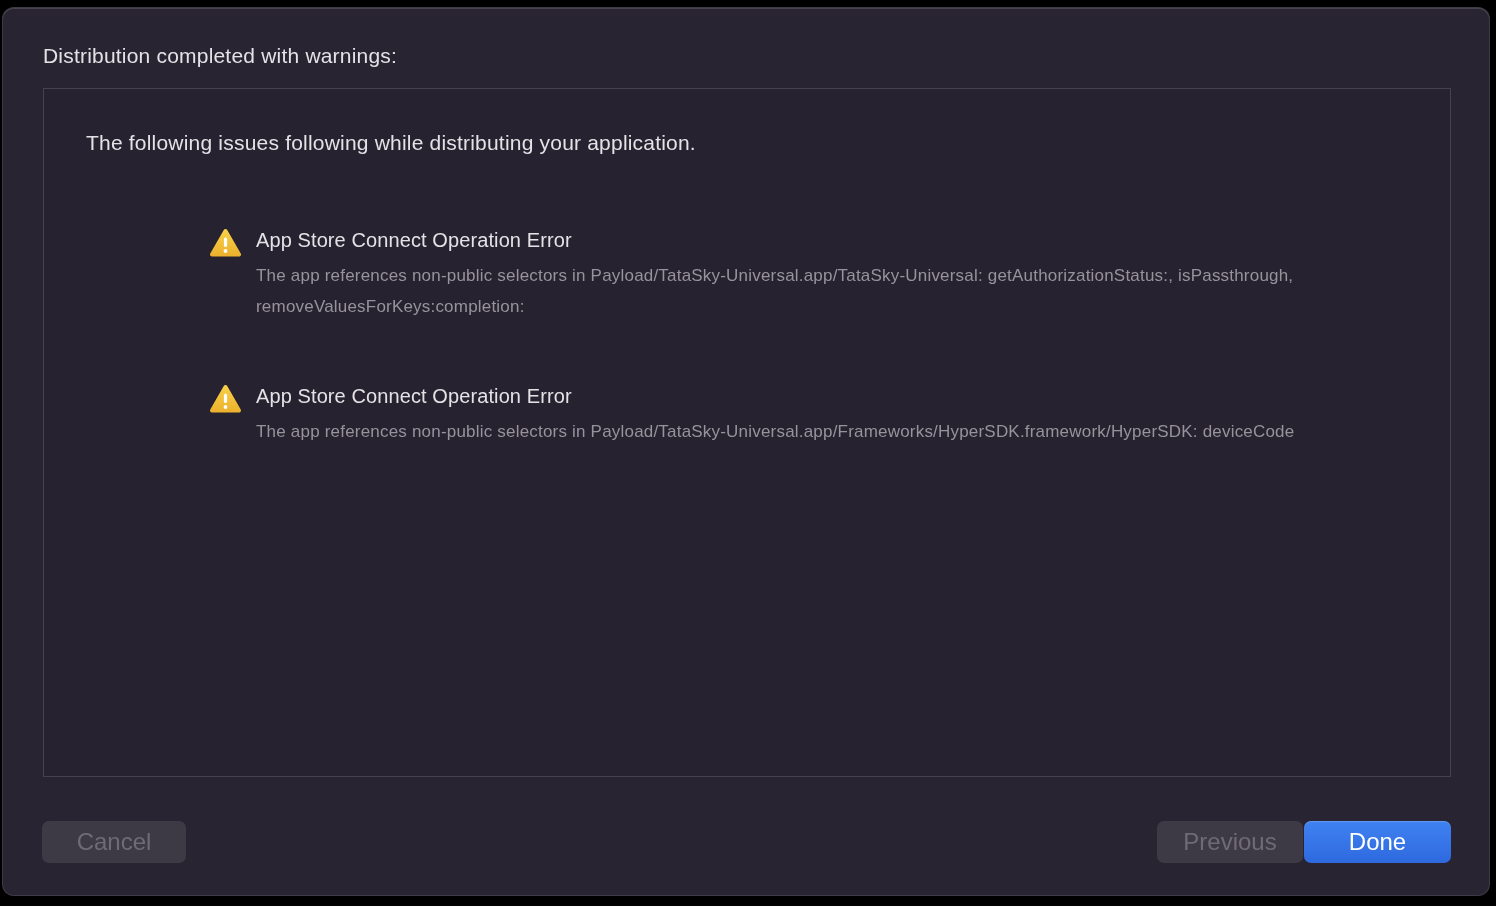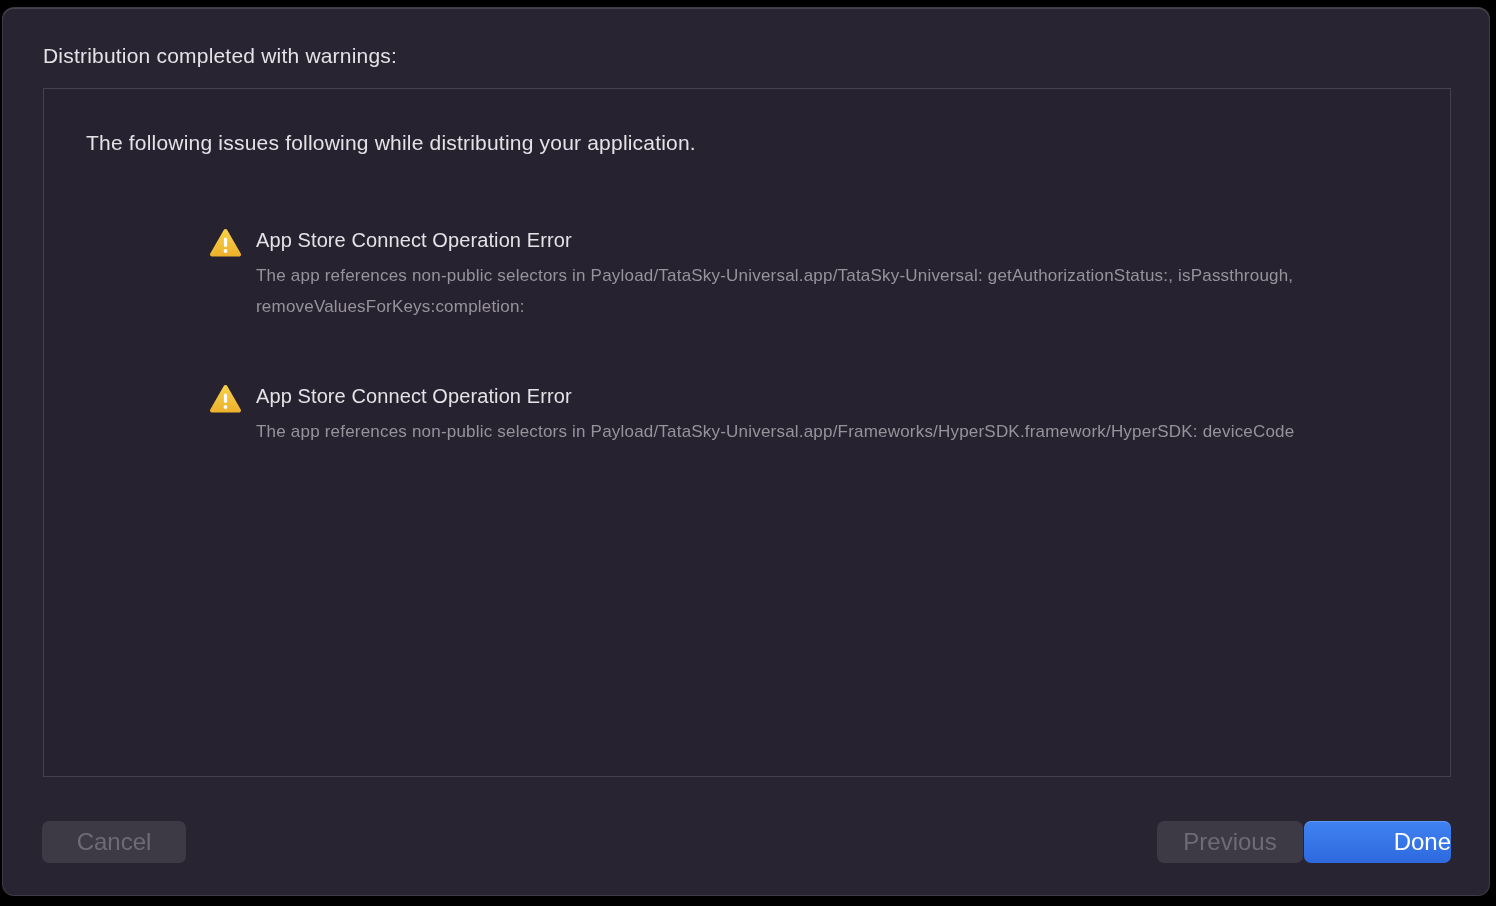--- a/index.html
+++ b/index.html
@@ -78,21 +78,20 @@
     background:var(--btn-disabled-bg);
     color:var(--btn-disabled-text);
   }
   .btn-cancel{left:39px;width:144px;}
   .btn-previous{left:1132px;width:146px;margin-left:22px;}
   .btn-done{
     left:1301px;width:147px;
     background:linear-gradient(180deg,var(--btn-done-top),var(--btn-done-bottom));
     color:var(--btn-done-text);
     box-shadow:inset 0 1px 0 rgba(255,255,255,0.18);
-    text-align:right;
   }
 </style>
 </head>
 <body>
 
 <div class="window">
 
   <div class="dialog-title">Distribution completed with warnings:</div>
 
   <div class="issues-panel">

